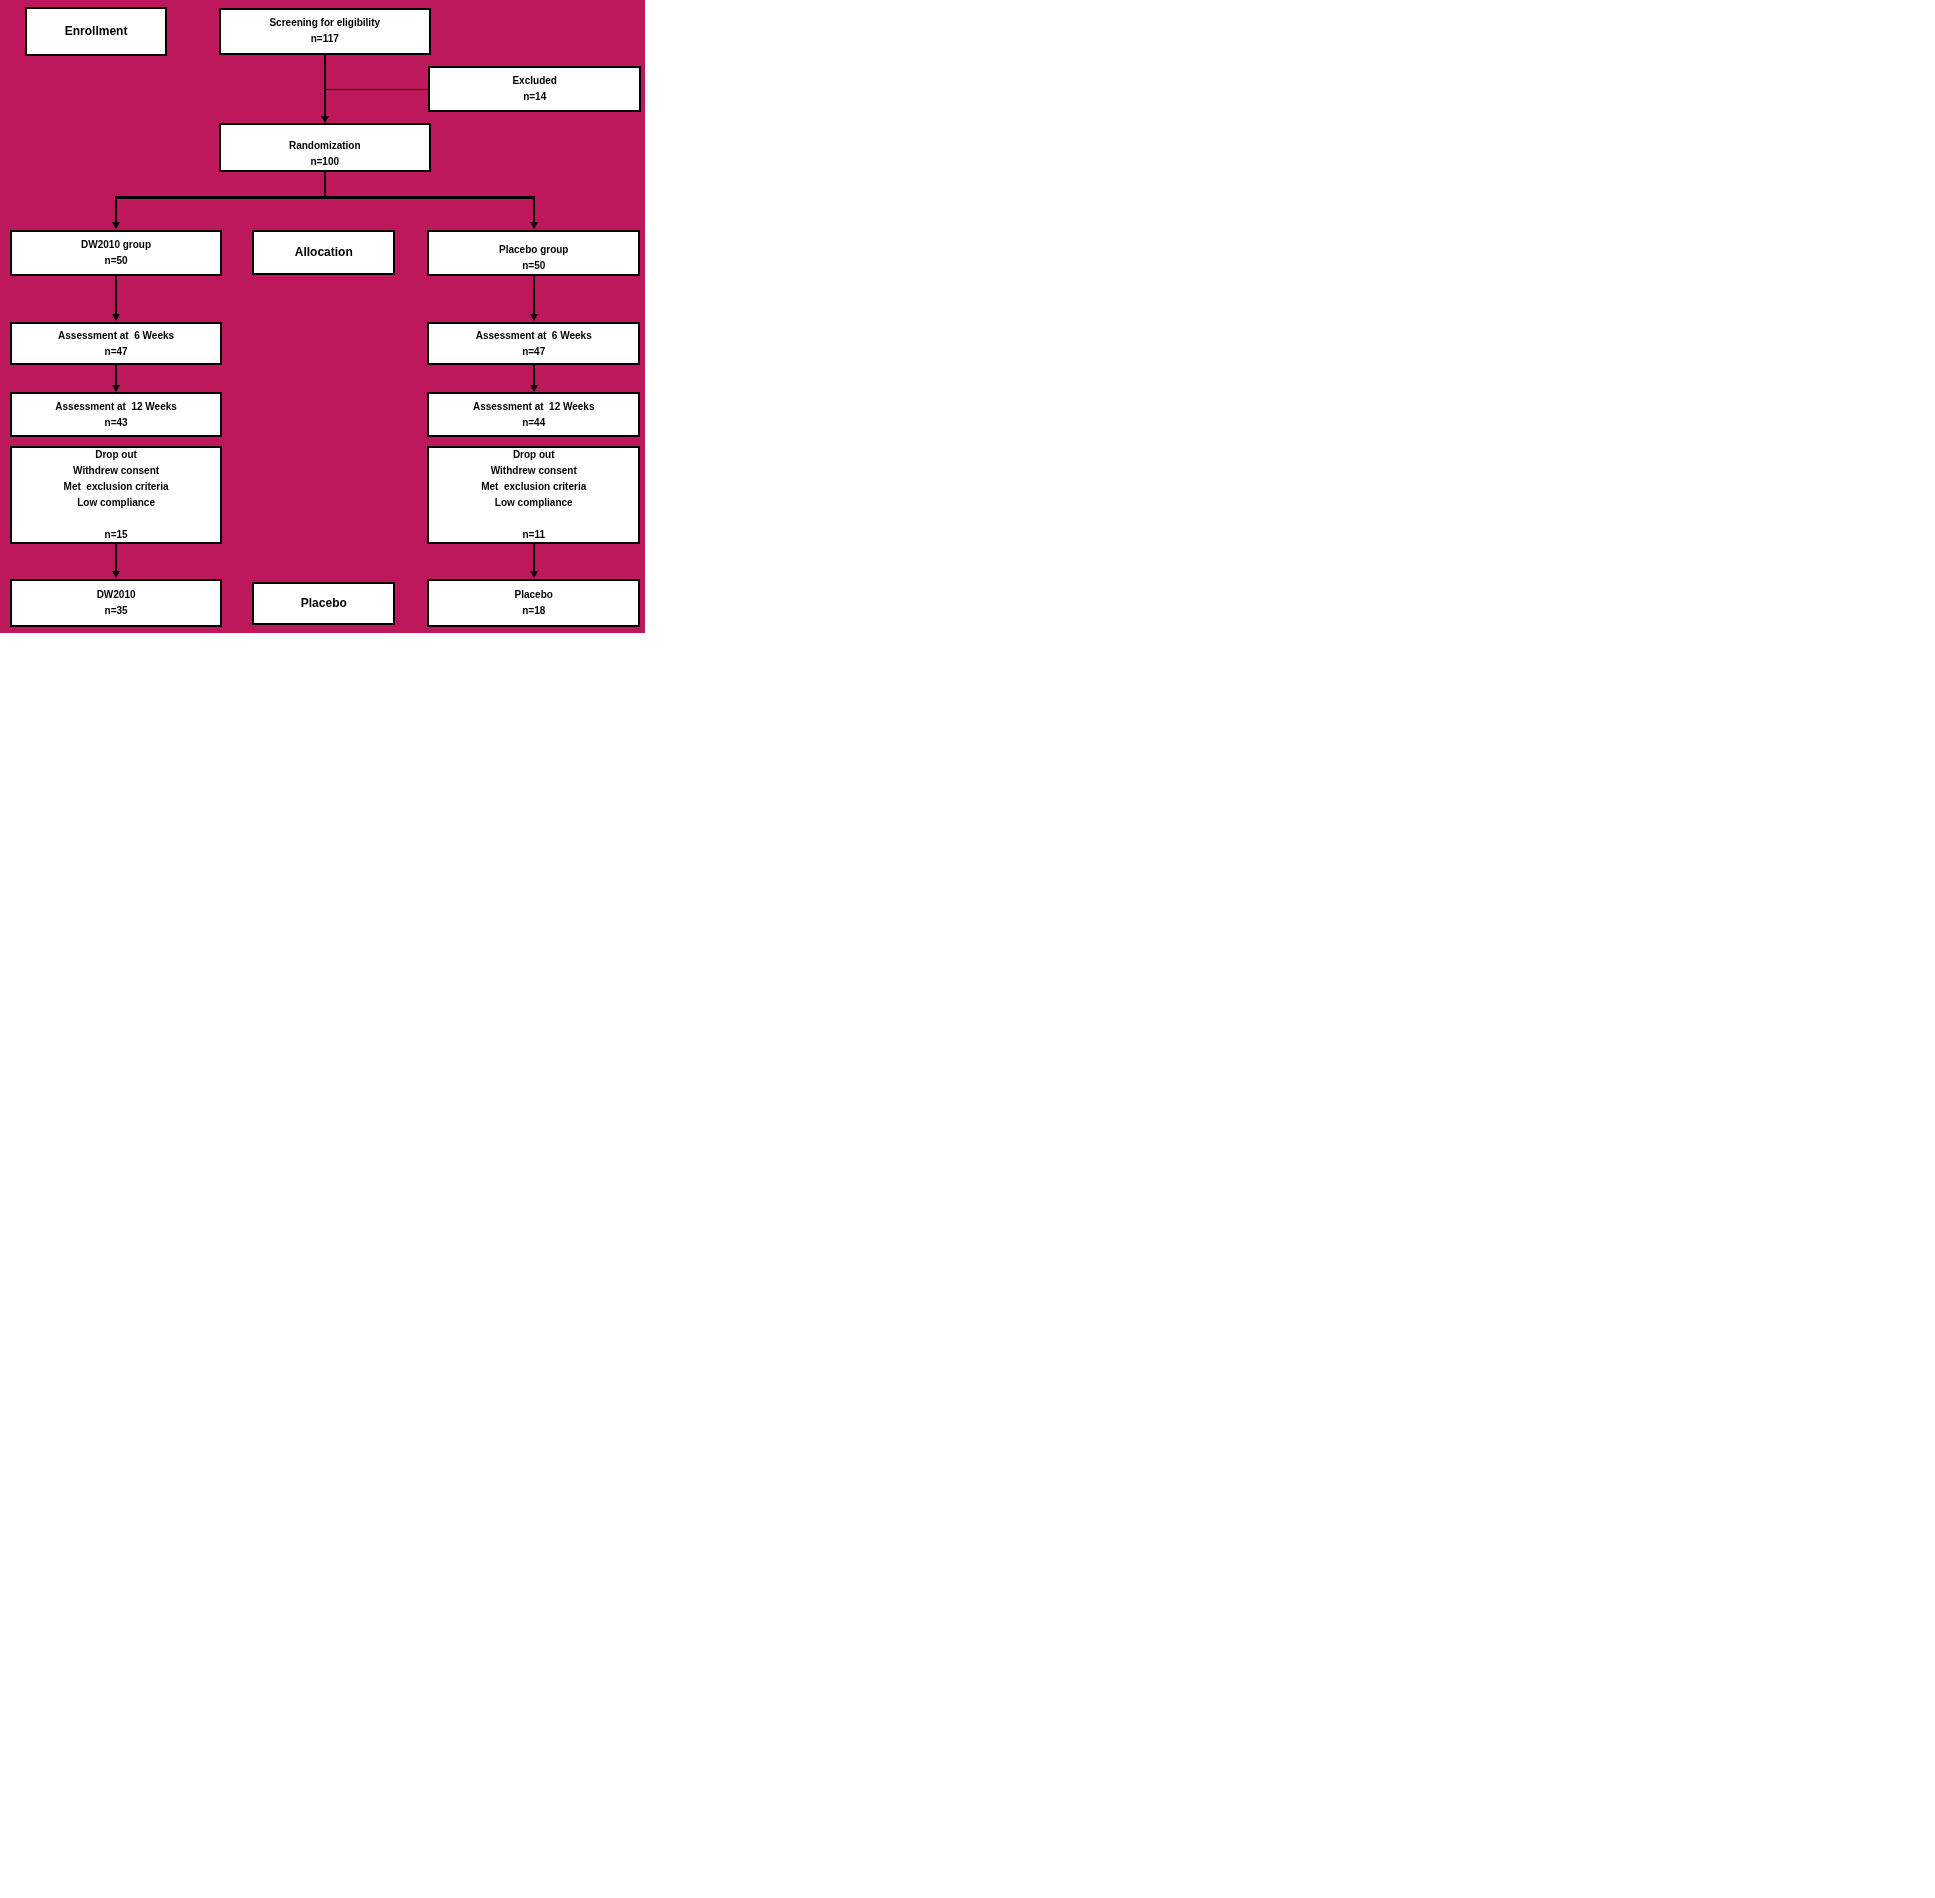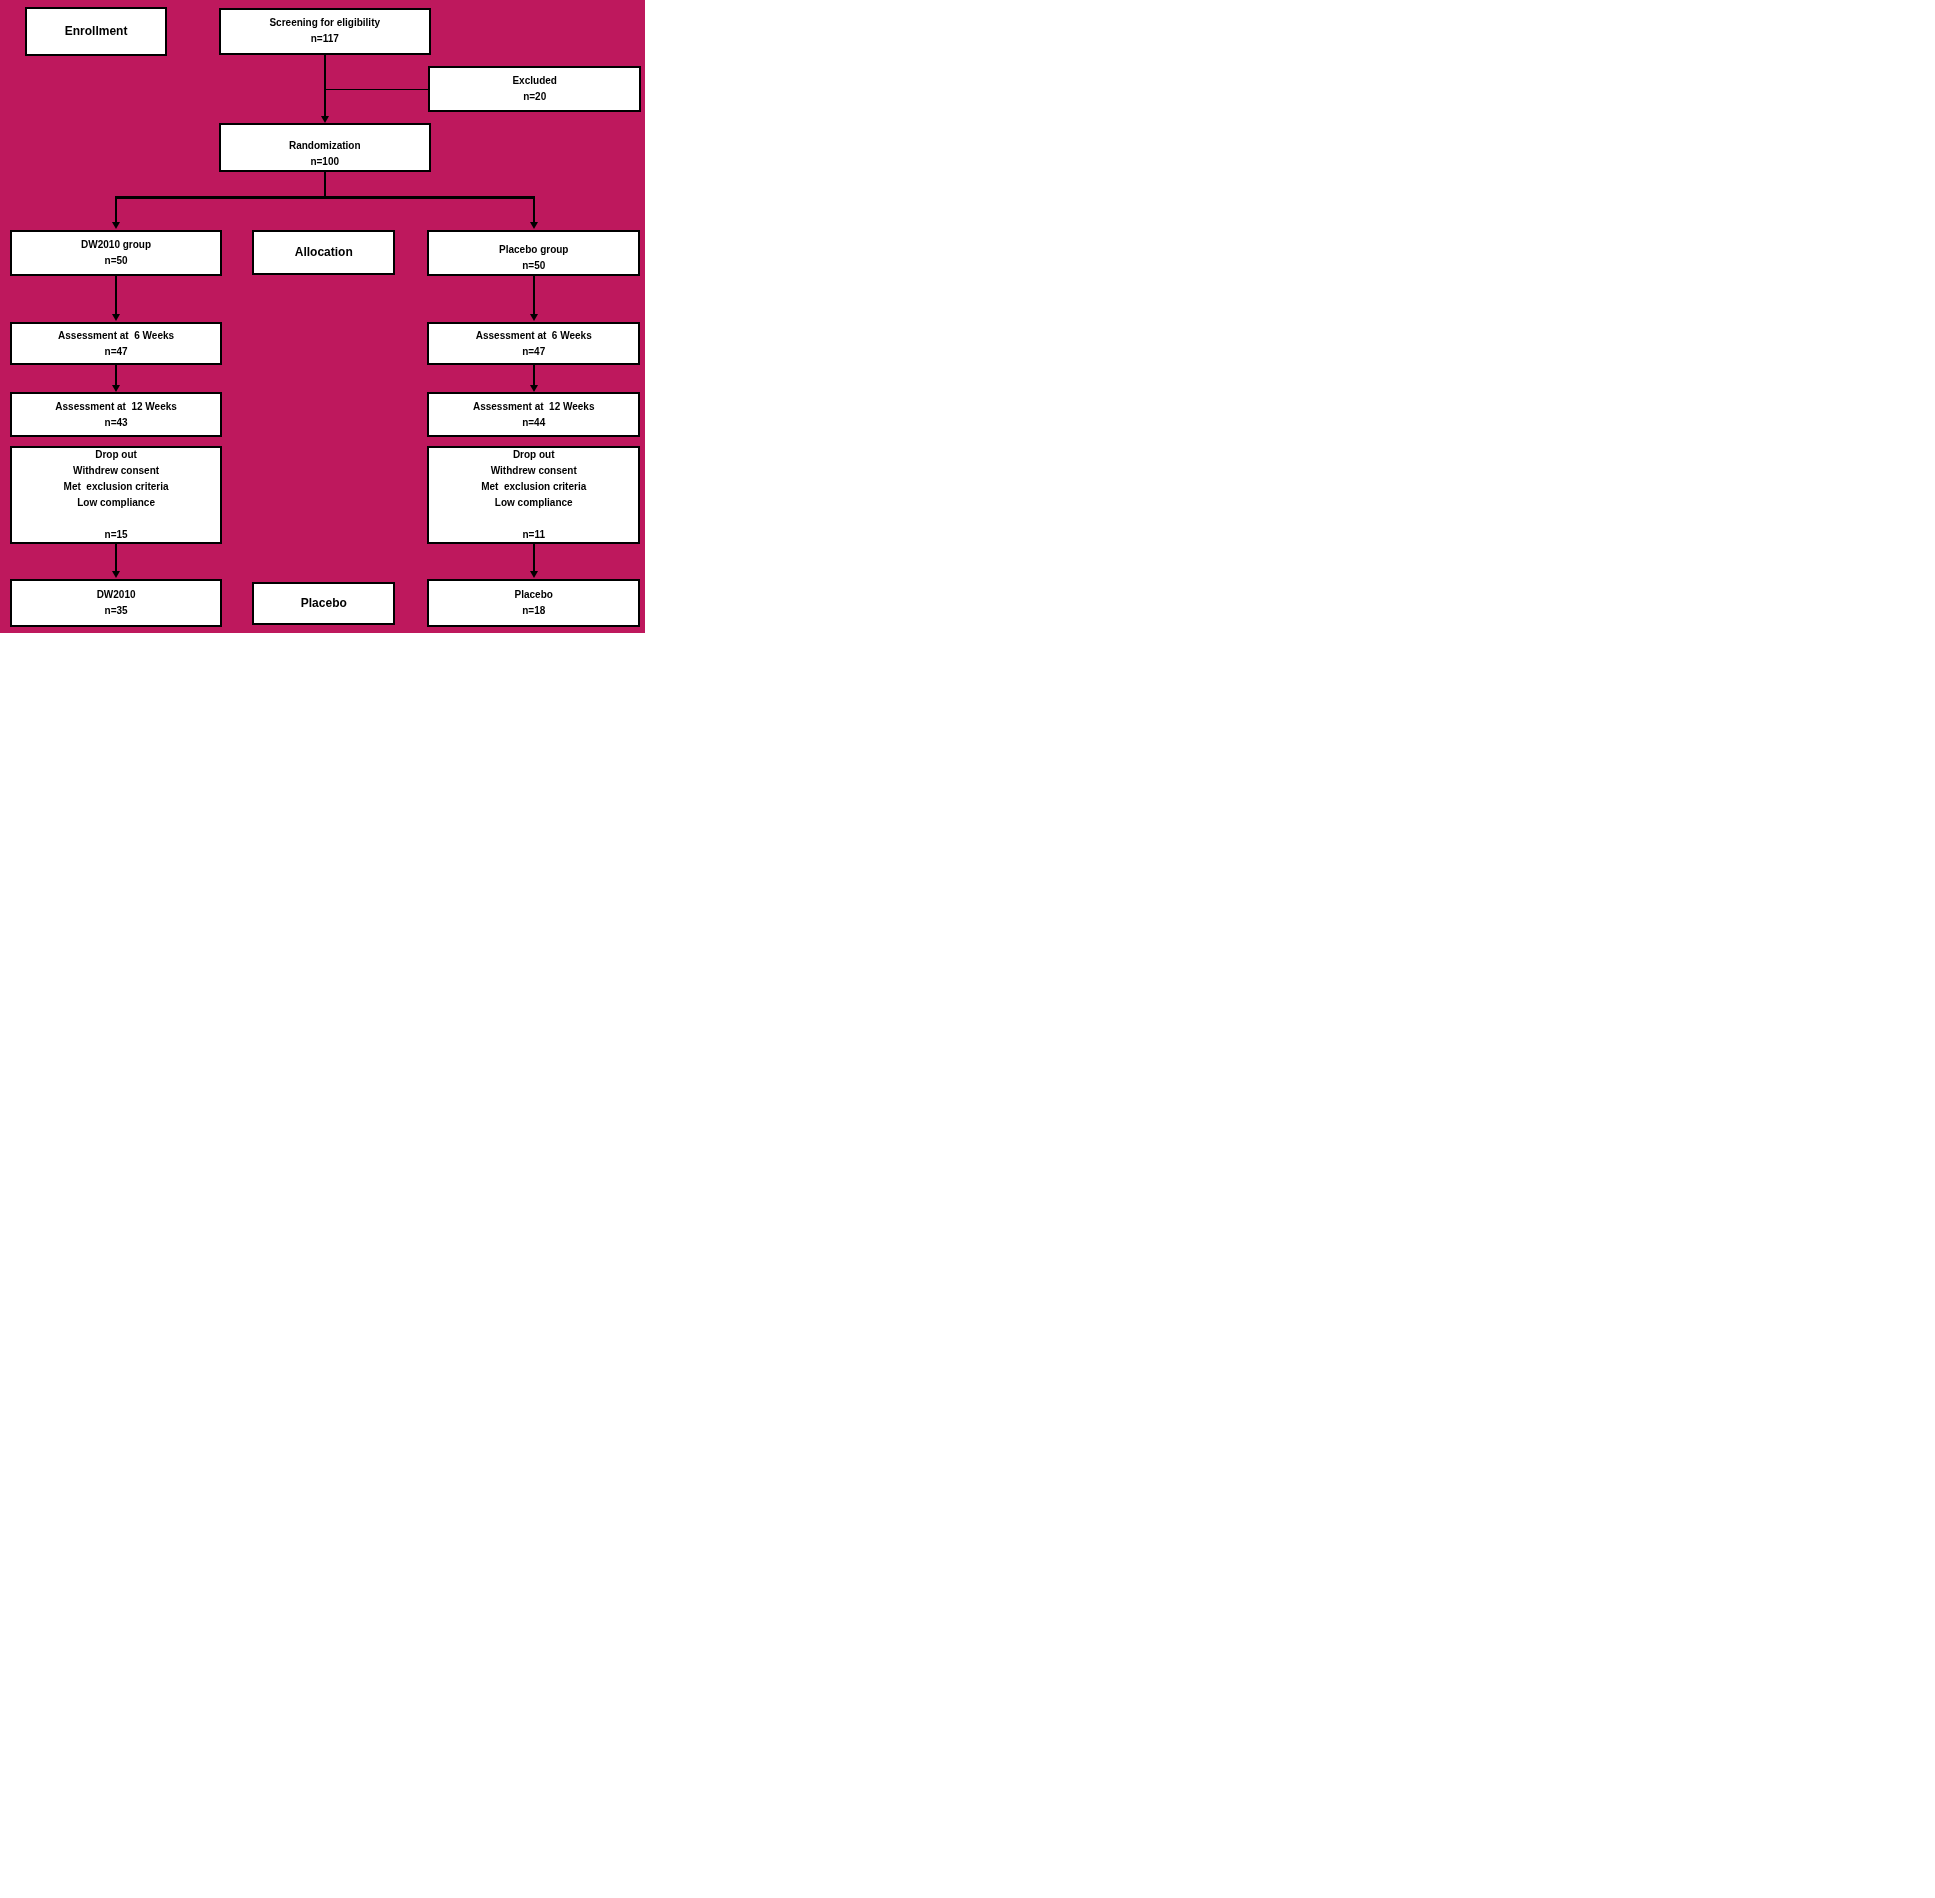--- a/index.html
+++ b/index.html
@@ -118,21 +118,21 @@
   <div class="box stage b-analysis">
     <div class="label">Placebo</div>
   </div>
 
   <div class="box b-screening">
     <div class="label">Screening for eligibility
 n=117</div>
   </div>
   <div class="box b-excluded">
     <div class="label">Excluded
-n=20</div>
+n=14</div>
   </div>
   <div class="box b-randomization">
     <div class="label">Randomization
 n=100</div>
   </div>
   <div class="box b-dw-group">
     <div class="label">DW2010 group
 n=50</div>
   </div>
   <div class="box b-placebo-group">

